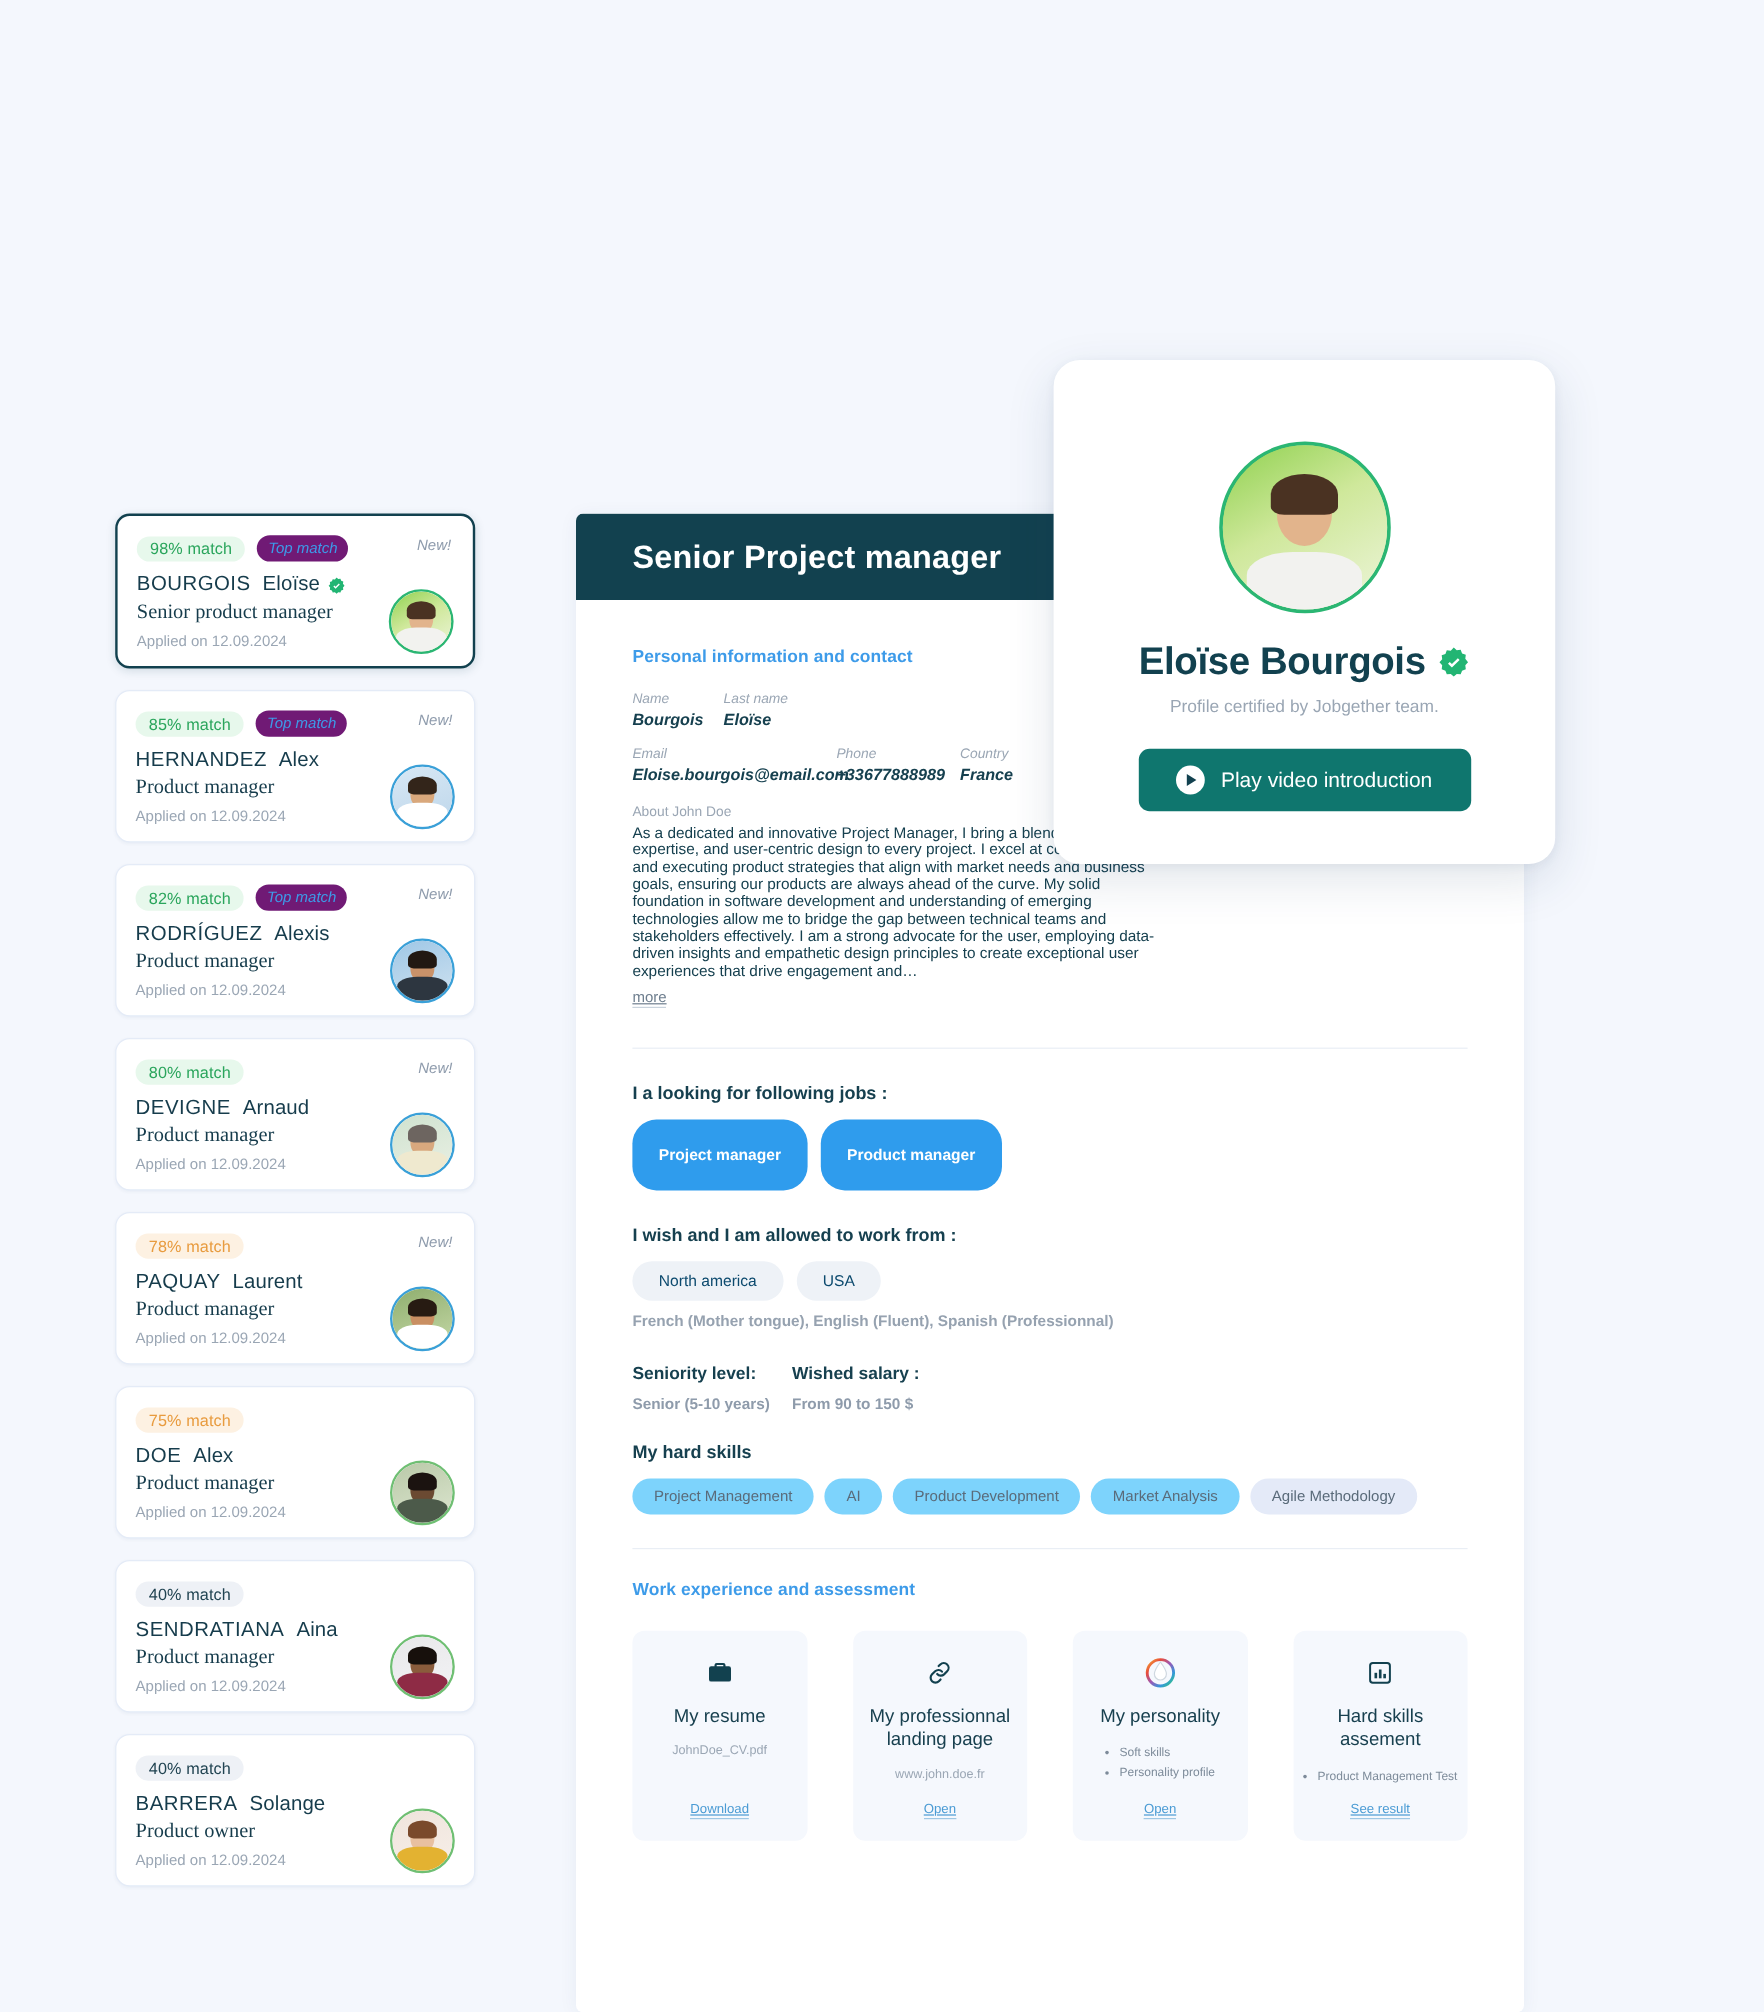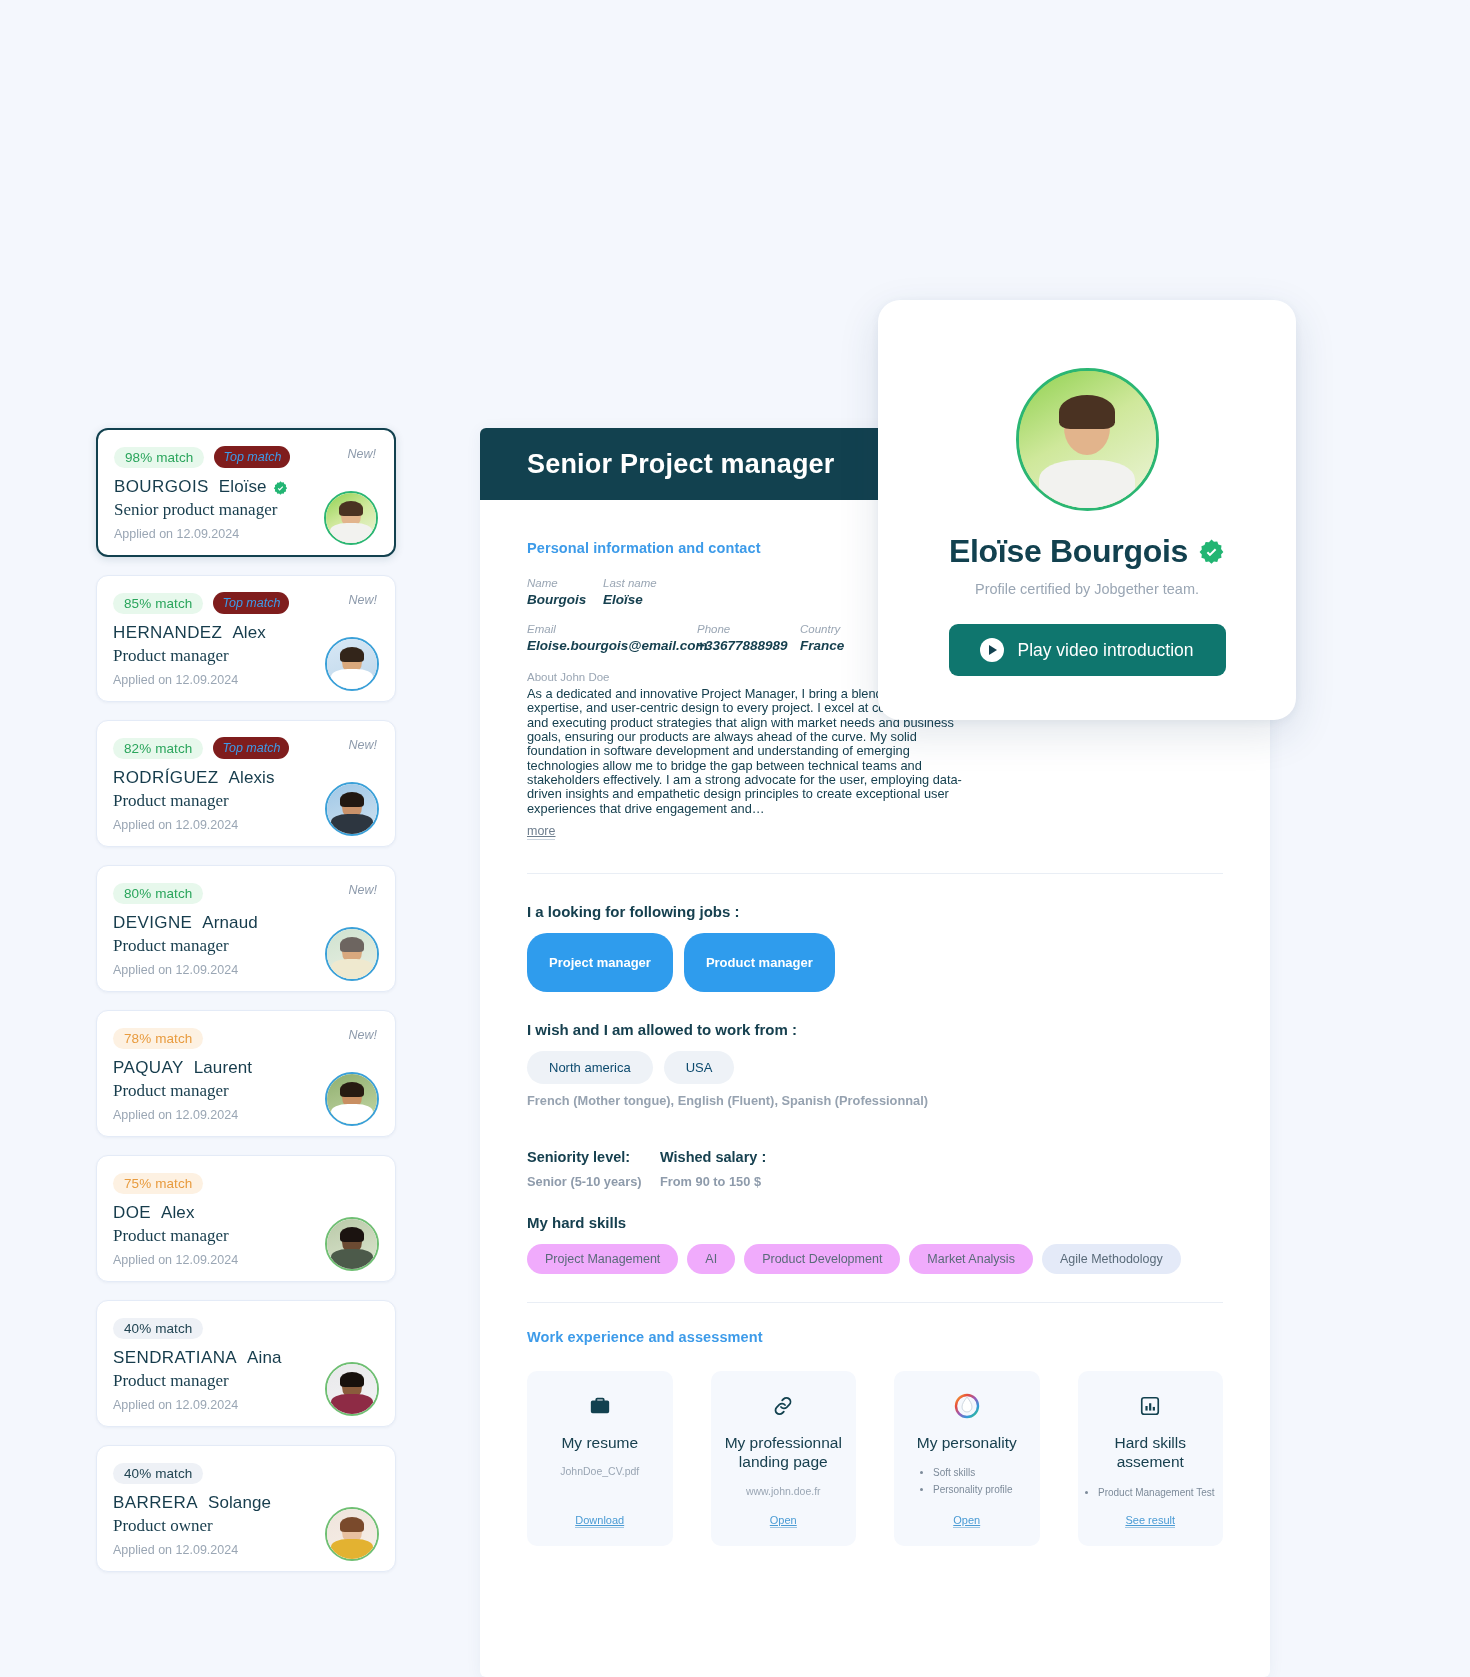--- a/index.html
+++ b/index.html
@@ -32,21 +32,21 @@
   .cand-toprow { display: flex; align-items: center; gap: 10px; height: 22px; }
   .badge-match {
     font-size: 13.5px; font-weight: 400; letter-spacing: .1px;
     padding: 3px 11px; border-radius: 14px; white-space: nowrap;
   }
   .badge-green { background: #e7f8ec; color: #2aa55c; }
   .badge-orange { background: #fdf1e2; color: #e89b3e; }
   .badge-grey  { background: #eef1f6; color: #214452; }
   .badge-top {
     font-size: 12.5px; font-style: italic; color: #3d9be9;
-    padding: 4px 9px; border-radius: 12px; background: #7f1d1d;
+    padding: 4px 9px; border-radius: 12px; background: #701a75;
   }
   .badge-new {
     position: absolute; right: 18px; top: 17px;
     font-size: 12.5px; font-style: italic; color: #8e9bac;
   }
   .cand-name {
     margin-top: 9px; font-size: 17px; color: #163c4c; font-weight: 400;
     letter-spacing: .1px; display: flex; align-items: center; gap: 6px;
   }
   .cand-name .surname { letter-spacing: .4px; }
@@ -110,27 +110,27 @@
   .pill-row { display: flex; gap: 11px; margin-top: 13px; flex-wrap: wrap; }
   .pill-blue {
     background: #2f9ced; color: #ffffff; font-size: 13px; font-weight: 700;
     padding: 22px 22px; border-radius: 20px;
   }
   .pill-grey {
     background: #eef2f7; color: #0c4a6e; font-size: 13px;
     padding: 9px 22px; border-radius: 20px;
   }
   .pill-skill {
-    background: #f0abfc; color: #5a6b7a; font-size: 12.5px;
+    background: #7dd3fc; color: #5a6b7a; font-size: 12.5px;
     padding: 8px 18px; border-radius: 18px;
   }
   .pill-skill.accent { background: #e4eaf8; }
   .muted-line { font-size: 12.8px; color: #96a2b0; font-weight: 700; margin-top: 9px; }
 
-  .two-col { display: flex; margin-top: 41px; }
+  .two-col { display: flex; margin-top: 29px; }
   .two-col .col { display: flex; flex-direction: column; }
   .col-head { font-size: 14.5px; color: #16404f; font-weight: 700; }
   .col-val  { font-size: 12.8px; color: #8e9bab; font-weight: 700; margin-top: 9px; }
 
   .cards-row { display: flex; gap: 38px; margin-top: 26px; }
   .feat-card {
     width: 160px; height: 175px; background: #f5f8fd; border-radius: 10px;
     display: flex; flex-direction: column; align-items: center;
     padding-top: 22px; text-align: center;
   }

